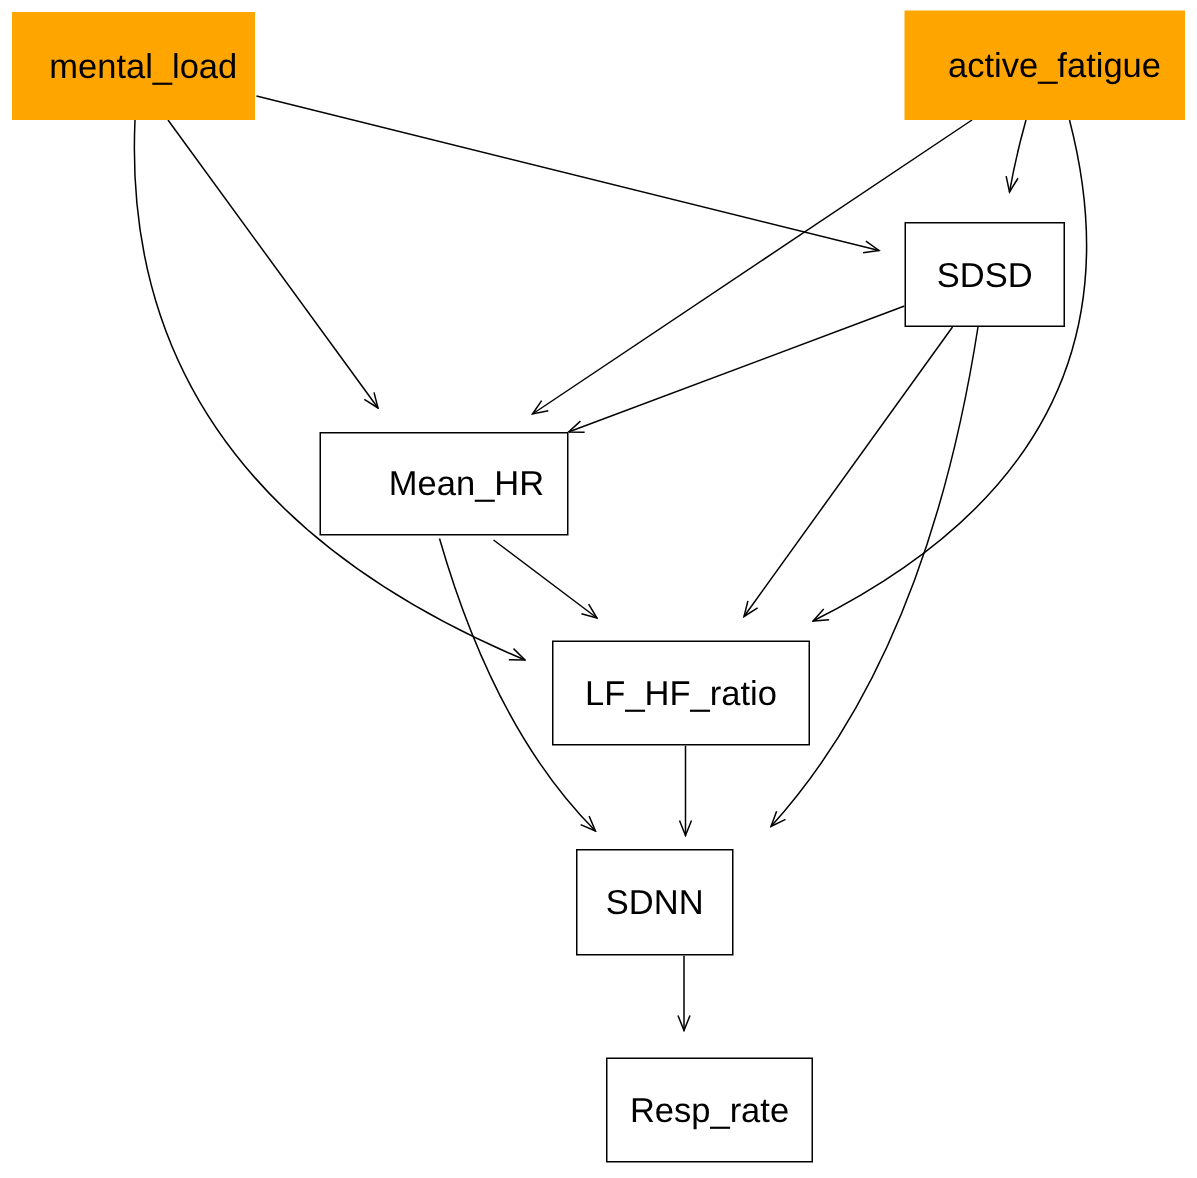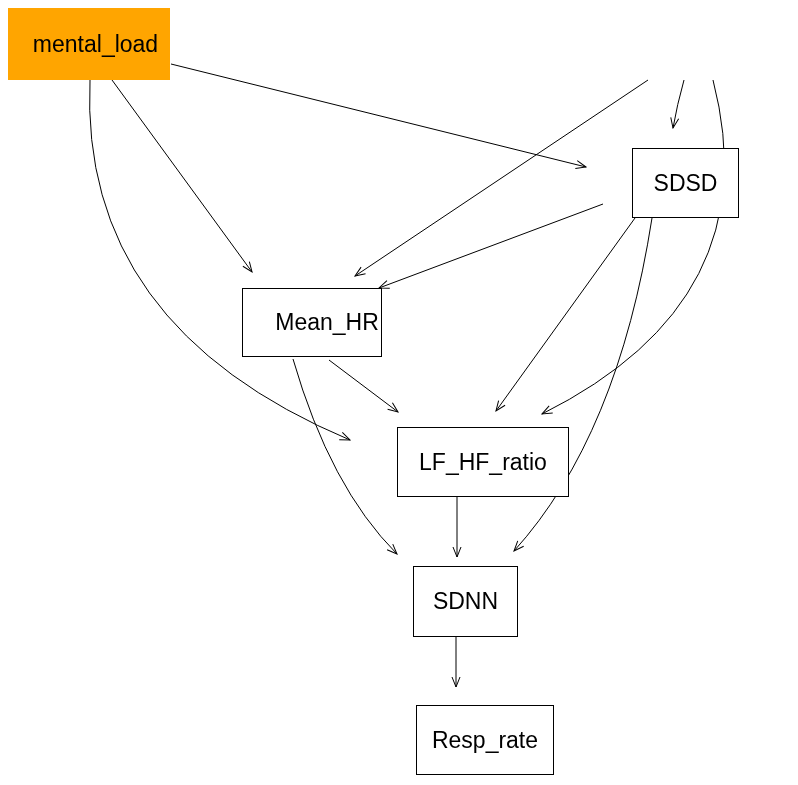--- a/index.html
+++ b/index.html
@@ -40,34 +40,33 @@
     display: flex;
     align-items: center;
     justify-content: center;
     font-size: 23px;
     color: var(--text-color);
     white-space: nowrap;
   }
   .node--variable {
     background: var(--variable-fill);
     border: 1px solid var(--node-border);
-    margin-left: 29px;
   }
   .node--exposure {
     background: var(--exposure-fill);
     border: none;
     padding-left: 13px;
   }
   #node-mental_load    { left: 8px;   top: 8px;   width: 162px; height: 72px; }
   #node-active_fatigue { left: 603px; top: 7px;   width: 187px; height: 73px; }
   #node-SDSD           { left: 603px; top: 148px; width: 107px; height: 70px; }
-  #node-Mean_HR        { left: 213px; top: 288px; width: 140px; height: 69px; padding-left: 30px; }
+  #node-Mean_HR        { left: 213px; top: 288px; width: 166px; height: 69px; padding-left: 30px; }
   #node-LF_HF_ratio    { left: 368px; top: 427px; width: 172px; height: 70px; align-items: center; }
   #node-SDNN           { left: 384px; top: 566px; width: 105px; height: 71px; }
-  #node-Resp_rate      { left: 387px; top: 705px; width: 138px; height: 70px; }
+  #node-Resp_rate      { left: 404px; top: 705px; width: 138px; height: 70px; }
 </style>
 </head>
 <body>
 
 <div class="canvas">
 
   <svg class="edges" viewBox="0 0 798 785" xmlns="http://www.w3.org/2000/svg">
     <defs>
       <marker id="arrow" viewBox="0 0 12 10" refX="11" refY="5" markerWidth="12" markerHeight="10" orient="auto" markerUnits="userSpaceOnUse">
         <path class="arrowhead" d="M1,1 L11,5 L1,9"></path>
@@ -85,20 +84,23 @@
     <path class="edge" d="M329,360 L398,412"></path>
     <path class="edge" d="M293,359 Q330,487 397,554"></path>
     <path class="edge" d="M457,497 L457,557"></path>
     <path class="edge" d="M456,637 L456,687"></path>
   </svg>
 
   <div class="node node--exposure" id="node-mental_load">
     <span>mental_load</span>
   </div>
 
+  <div class="node node--exposure" id="node-active_fatigue">
+    <span>active_fatigue</span>
+  </div>
 
   <div class="node node--variable" id="node-SDSD">
     <span>SDSD</span>
   </div>
 
   <div class="node node--variable" id="node-Mean_HR">
     <span>Mean_HR</span>
   </div>
 
   <div class="node node--variable" id="node-LF_HF_ratio">

